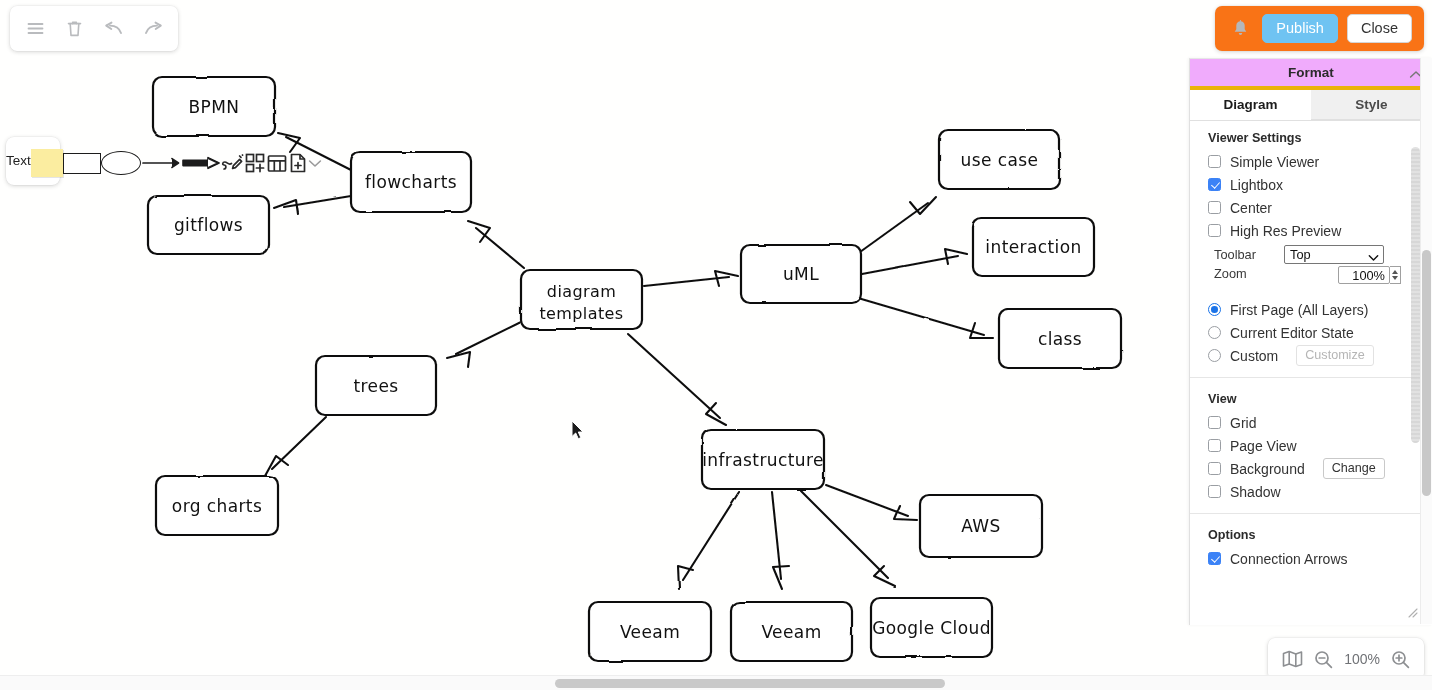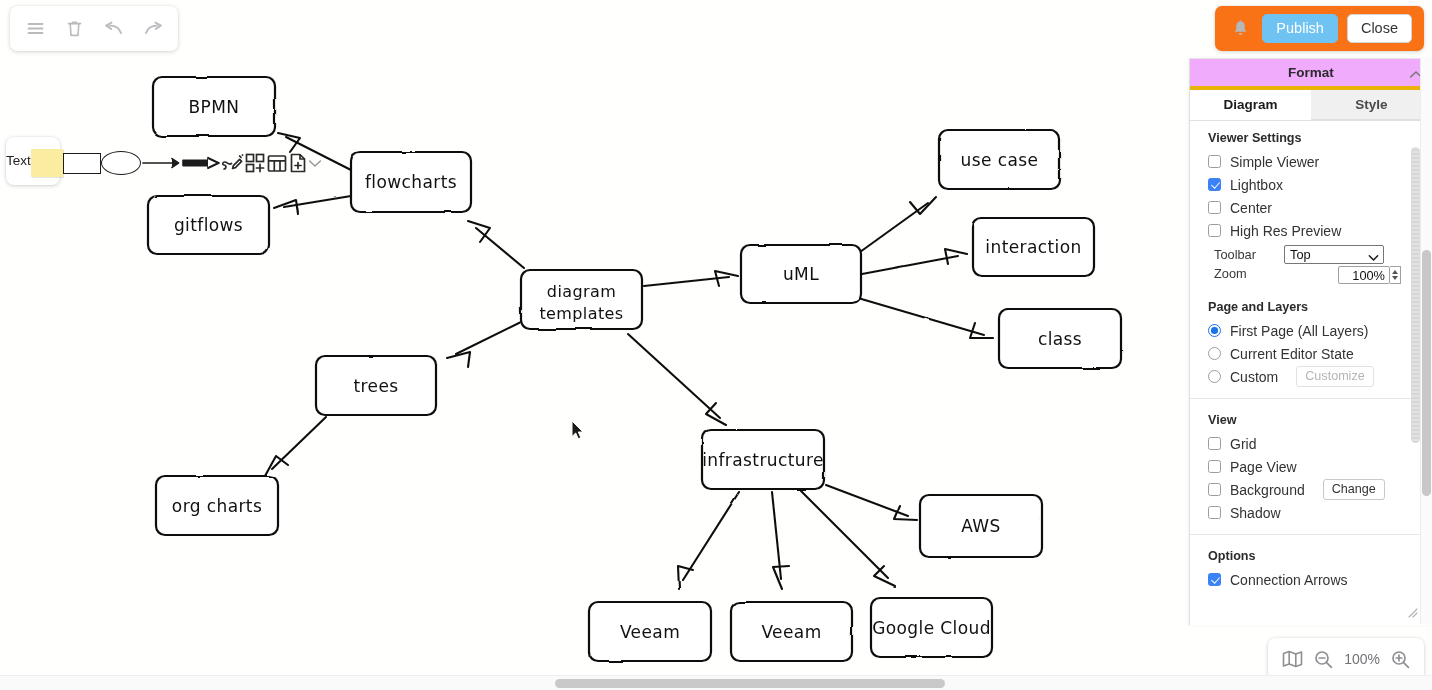--- a/index.html
+++ b/index.html
@@ -473,21 +473,20 @@
           <div class="flabel">Zoom</div>
           <div id="zoom-input">100%</div>
           <div id="zoom-spin">
             <div class="spin-a spin-up"></div>
             <div class="spin-a spin-dn"></div>
           </div>
         </div>
       </div>
 
       <div class="sec" style="padding-top:2px;">
-        <div class="sec-title">Page and Layers</div>
         <div class="rrow">
           <div class="radio sel"></div>
           <div class="clabel">First Page (All Layers)</div>
         </div>
         <div class="rrow">
           <div class="radio"></div>
           <div class="clabel">Current Editor State</div>
         </div>
         <div class="rrow">
           <div class="radio"></div>

